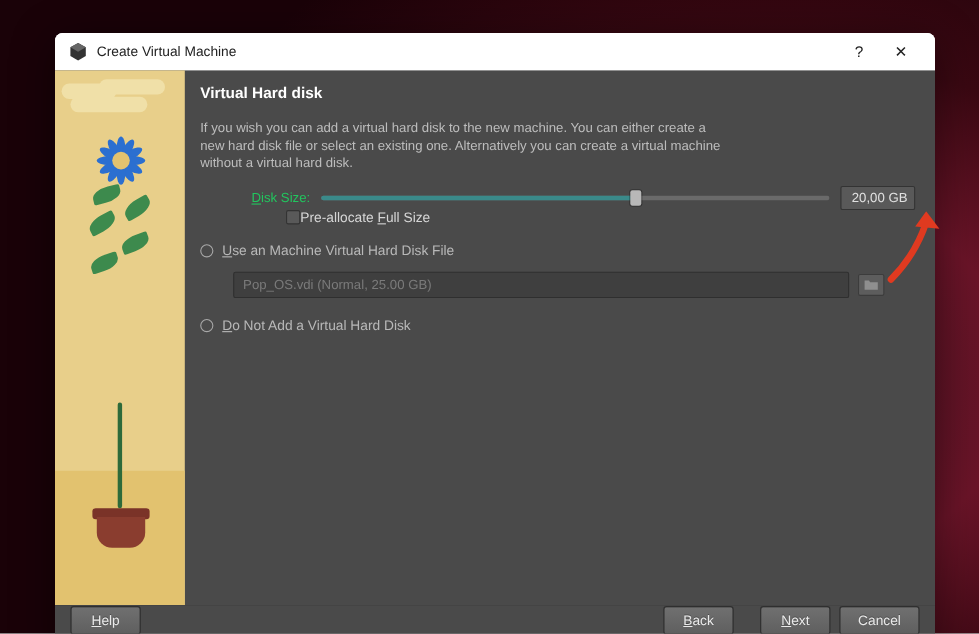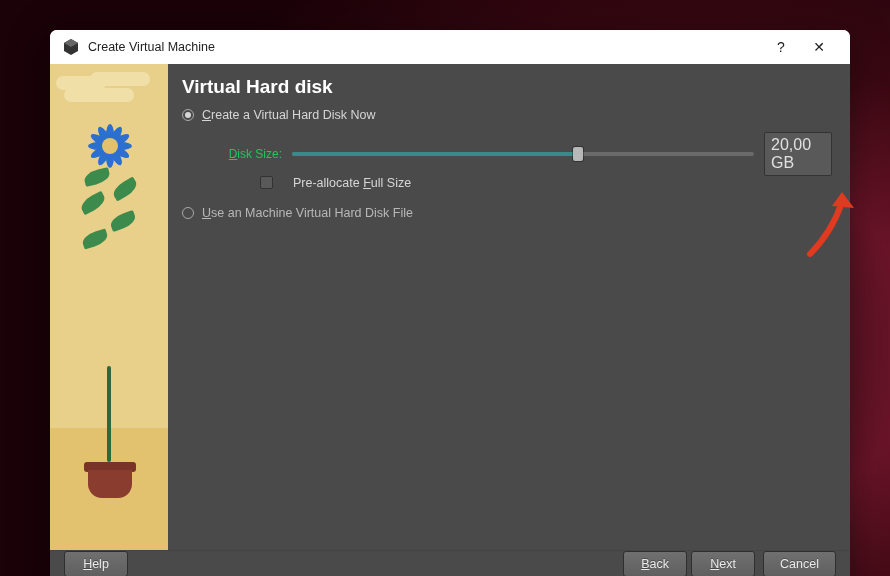--- a/index.html
+++ b/index.html
@@ -30,38 +30,38 @@
     .ground { position:absolute; left:0; right:0; bottom:0; height:122px; background:#e2c26f; }
     .pot { position:absolute; left:38px; bottom:52px; width:44px; height:28px; background:#8a3d2f; border-radius:0 0 14px 14px; }
     .pot-rim { position:absolute; left:34px; bottom:78px; width:52px; height:10px; background:#7a3328; border-radius:3px; }
     .stem { position:absolute; left:57px; bottom:88px; width:4px; height:96px; background:#2d6a3a; border-radius:2px; }
     .leaf { position:absolute; width:26px; height:14px; background:#3d8a4d; border-radius:60% 10% 60% 10%; }
     .flower { position:absolute; left:40px; top:62px; width:40px; height:40px; }
     .petal { position:absolute; left:16px; top:-2px; width:8px; height:22px; background:#2b6fd0; border-radius:50% 50% 0 0; transform-origin:50% 22px; }
     .flower-center { position:absolute; left:12px; top:12px; width:16px; height:16px; background:#e2c26f; border-radius:50%; }
 
     .main { flex:1; padding:12px 18px 0 14px; color:#d6d6d6; font-size:12.5px; }
-    .main h2 { color:#fff; font-size:19px; font-weight:700; margin-bottom:6px; }
+    .main h2 { color:#fff; font-size:14px; font-weight:700; margin-bottom:16px; }
     .intro { color:#bdbdbd; line-height:1.35; font-size:12px; margin-bottom:12px; max-width:480px; }
     .radio-row { display:flex; align-items:center; gap:8px; padding:4px 0; }
     .radio-row.dim { color:#b8b8b8; }
     .radio { width:12px; height:12px; border:1.5px solid #a8a8a8; border-radius:50%; display:inline-flex; align-items:center; justify-content:center; flex-shrink:0; }
     .radio.checked::after { content:""; width:6px; height:6px; background:#d6d6d6; border-radius:50%; }
     .radio-label u { text-decoration:underline; }
 
     .indent { padding-left:30px; margin-top:6px; }
     .ds-line { display:flex; align-items:center; gap:10px; }
     .ds-label { width:70px; text-align:right; color:#22c55e; font-size:12px; }
     .slider-wrap { flex:1; position:relative; height:16px; display:flex; align-items:center; }
     .track { position:absolute; left:0; right:0; height:4px; background:#6a6a6a; border-radius:2px; }
     .track-fill { position:absolute; left:0; width:62%; height:4px; background:#3a8a8a; border-radius:2px; }
     .thumb { position:absolute; left:62%; transform:translateX(-50%); width:10px; height:14px; background:#b8b8b8; border-radius:2px; box-shadow:0 0 0 1px rgba(0,0,0,.3); }
-    .size-input { width:68px; text-align:left; padding:3px 6px; background:#595959; color:#e0e0e0; border:1px solid #333; border-radius:2px; font-size:16px; }
+    .size-input { width:68px; text-align:right; padding:3px 6px; background:#595959; color:#e0e0e0; border:1px solid #333; border-radius:2px; font-size:12px; }
     .range-line { display:flex; justify-content:space-between; margin:6px 0 10px 80px; padding-right:74px; color:#c0c0c0; font-size:11.5px; }
-    .checkbox-row { display:flex; gap:20px; margin-left:48px; margin-bottom:12px; }
+    .checkbox-row { display:flex; gap:0; margin-left:48px; margin-bottom:12px; }
     .checkbox { width:13px; height:13px; background:#595959; border:1px solid #333; border-radius:2px; }
     .disk-file-row { display:flex; align-items:center; gap:8px; margin:8px 0 14px 30px; }
     .disk-file-input {
       flex:1; max-width:560px; font-size:12px; padding:4px 8px; color:#7a7a7a;
       background:#3f3f3f; border:1px solid #2f2f2f; border-radius:2px;
     }
     .folder-btn { width:24px; height:20px; background:#6a6a6a; border:1px solid #333; border-radius:2px; display:flex; align-items:center; justify-content:center; opacity:.6; }
 
     .footer { height:46px; background:#4a4a4a; display:flex; align-items:flex-start; padding:0 14px; border-top:1px solid rgba(0,0,0,.08); }
     .btn { min-width:64px; padding:5px 16px; background:linear-gradient(#707070,#5f5f5f); color:#eaeaea; border:1px solid #2f2f2f; border-radius:3px; font-size:12.5px; text-align:center; text-shadow:0 -1px 0 rgba(0,0,0,.3); }
@@ -121,25 +121,22 @@
             <div class="petal" style="transform:rotate(300deg)"></div>
             <div class="petal" style="transform:rotate(330deg)"></div>
             <div class="flower-center"></div>
           </div>
           <div class="pot-rim"></div>
           <div class="pot"></div>
         </div>
 
         <div class="main">
           <h2>Virtual Hard disk</h2>
+          <p class="intro">If you wish you can add a virtual hard disk to the new machine. You can either create a new hard disk file or select an existing one. Alternatively you can create a virtual machine without a virtual hard disk.</p>
 
-          <div class="radio-row">
-            <span class="radio checked"></span>
-            <span class="radio-label"><u>C</u><span></span><span id="rc1">reate a Virtual Hard Disk Now</span></span>
-          </div>
 
           <div class="indent">
             <div class="ds-line">
               <span class="ds-label"><u>D</u><span id="dsl">isk Size:</span></span>
               <div class="slider-wrap">
                 <div class="track"></div>
                 <div class="track-fill"></div>
                 <div class="thumb"></div>
               </div>
               <span class="size-input">20,00 GB</span>
@@ -147,29 +144,41 @@
             <div class="checkbox-row">
               <span class="checkbox"></span>
               <span>Pre-allocate <u>F</u><span id="pfs">ull Size</span></span>
             </div>
           </div>
 
           <div class="radio-row dim">
             <span class="radio"></span>
             <span class="radio-label"><u>U</u><span id="rc2">se an Machine Virtual Hard Disk File</span></span>
           </div>
+          <div class="disk-file-row">
+            <span class="disk-file-input">Pop_OS.vdi (Normal, 25.00 GB)</span>
+            <div class="folder-btn">
+              <svg width="14" height="12" viewBox="0 0 14 12">
+                <path d="M1 2h4l1 1.5h7v7H1z" fill="#bdbdbd"></path>
+              </svg>
+            </div>
+          </div>
 
+          <div class="radio-row dim">
+            <span class="radio"></span>
+            <span class="radio-label"><u>D</u><span id="rc3">o Not Add a Virtual Hard Disk</span></span>
+          </div>
 
         </div>
       </div>
 
       <div class="footer">
         <div class="btn"><u>H</u><span id="fh">elp</span></div>
         <div class="spacer"></div>
-        <div class="btn" style="margin-right:4px"><u>B</u><span id="fb">ack</span></div>
+        <div class="btn" style="margin-right:24px"><u>B</u><span id="fb">ack</span></div>
         <div class="btn" style="margin-right:8px"><u>N</u><span id="fn">ext</span></div>
         <div class="btn">Cancel</div>
       </div>
     </div>
 
   </div>
 
   <svg class="arrow-anno" style="left:802px;top:192px" width="54" height="70">
     <path d="M8 62 Q 30 40 40 10" stroke="#e03a20" stroke-width="6" fill="none" stroke-linecap="round"></path>
     <polygon points="40,0 52,16 30,14" fill="#e03a20"></polygon>

